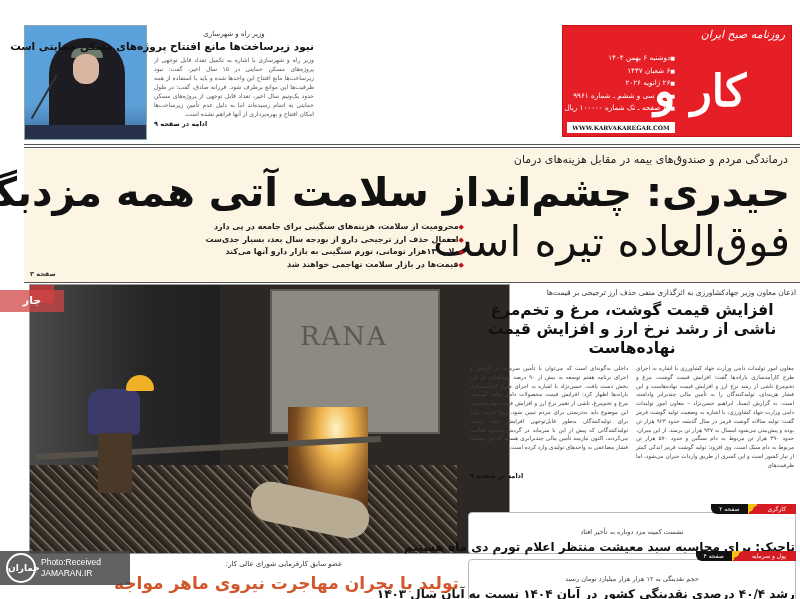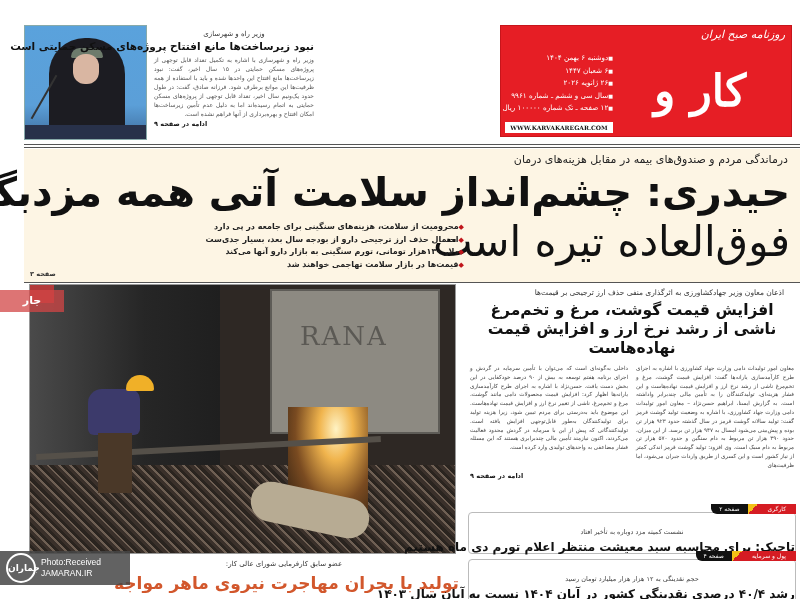--- a/index.html
+++ b/index.html
@@ -1,21 +1,21 @@
 <!DOCTYPE html>
 <html><head>
 <meta charset="utf-8">
 <style>
   * { box-sizing: border-box; margin: 0; padding: 0; }
   html, body { width: 800px; height: 599px; background: #ffffff; overflow: hidden; }
   body { font-family: "DejaVu Sans", sans-serif; position: relative; color: #111; }
   .page { position: absolute; left: 24px; top: 22px; width: 776px; height: 577px; background: #fff; }
 
   
-  .masthead { position: absolute; right: 8px; top: 3px; width: 292px; height: 112px; background: #e61e25; border: 1px solid #c7151b; }
+  .masthead { position: absolute; right: 8px; top: 3px; width: 230px; height: 112px; background: #e61e25; border: 1px solid #c7151b; }
   .mast-tagline { position: absolute; right: 6px; top: 2px; color: #fff; font-family: "DejaVu Serif", serif; font-size: 11px; font-style: italic; direction: rtl; }
   .mast-logo { position: absolute; right: 6px; top: 22px; width: 170px; height: 86px; color: #fff; font-family: "DejaVu Serif", serif; font-weight: bold; font-size: 44px; line-height: 86px; text-align: center; direction: rtl; letter-spacing: -2px; }
   .mast-info { position: absolute; left: 4px; top: 26px; width: 108px; direction: rtl; }
   .mast-info div { color: #fff; font-size: 7.2px; line-height: 12.5px; white-space: nowrap; text-align: right; }
   .mast-info div::before { content: "\25A0 "; font-size: 5px; }
   .mast-url { position: absolute; left: 4px; bottom: 3px; width: 108px; height: 11px; background: #fff; color: #111; font-family: "DejaVu Serif", serif; font-size: 6px; font-weight: bold; line-height: 11px; text-align: center; }
 
   
   .top-photo { position: absolute; left: 0; top: 3px; width: 123px; height: 115px; background: linear-gradient(180deg,#5aa2dc 0%,#5b9fd8 70%,#3f6d9e 100%); border: 1px solid #8aa; overflow: hidden; }
   .top-photo .figure { position: absolute; left: 24px; top: 12px; width: 76px; height: 98px; background: #1c1c22; border-radius: 36px 36px 4px 4px; }
@@ -38,21 +38,21 @@
   .lead-title-1 { position: absolute; right: 10px; top: 20px; font-size: 40px; font-weight: bold; color: #111; letter-spacing: -1px; white-space: nowrap; }
   .lead-title-2 { position: absolute; right: 10px; top: 68px; font-size: 42px; font-weight: normal; color: #111; letter-spacing: -1px; white-space: nowrap; }
   .lead-bullets { position: absolute; left: 150px; top: 72px; width: 290px; direction: rtl; }
   .lead-bullets div { font-size: 8px; font-weight: bold; color: #222; line-height: 12.5px; text-align: right; white-space: nowrap; }
   .lead-bullets div::before { content: "\25C6 "; color: #c0151b; font-size: 7px; }
   .lead-page { position: absolute; left: 6px; bottom: 4px; font-size: 6.5px; color: #333; font-weight: bold; }
 
   .rule-single { position: absolute; left: 0; top: 260px; width: 776px; height: 1px; background: #555; }
 
   
-  .main-photo { position: absolute; left: 5px; top: 262px; width: 427px; height: 270px; background: #2e2824; overflow: hidden; border: 1px solid #999; }
+  .main-photo { position: absolute; left: 5px; top: 262px; width: 481px; height: 270px; background: #2e2824; overflow: hidden; border: 1px solid #999; }
   .mp-wall { position: absolute; left: 0; top: 0; width: 190px; height: 180px; background: linear-gradient(90deg,#4a4a4a,#262626 60%,#1f1f1f); }
   .mp-furnace { position: absolute; left: 240px; top: 4px; width: 170px; height: 145px; background: #8d8a82; border: 2px solid #5e5c57; }
   .mp-rana { position: absolute; left: 28px; top: 30px; font-family: "DejaVu Serif", serif; font-size: 26px; color: #5b5954; letter-spacing: 2px; }
   .mp-fire { position: absolute; left: 258px; top: 122px; width: 80px; height: 110px; background: radial-gradient(ellipse at 60% 20%, #fff3c4 0%, #f0b44d 25%, #7a4b21 60%, #2a1c10 100%); }
   .mp-rod { position: absolute; left: 6px; top: 160px; width: 345px; height: 6px; background: #555049; transform: rotate(-3deg); }
   .mp-floor { position: absolute; left: 0; top: 180px; width: 427px; height: 90px; background: repeating-linear-gradient(45deg,#3a302a 0 3px,#6e5f53 3px 5px,#2a241f 5px 8px); }
   .mp-pipe { position: absolute; left: 220px; top: 205px; width: 120px; height: 40px; background: #b7ab93; border-radius: 20px; transform: rotate(12deg); }
   .mp-worker { position: absolute; left: 52px; top: 90px; width: 60px; height: 120px; }
   .mp-helmet { position: absolute; left: 44px; top: 0; width: 28px; height: 16px; background: #f0b028; border-radius: 14px 14px 2px 2px; }
   .mp-body { position: absolute; left: 6px; top: 14px; width: 52px; height: 46px; background: #3c3a6b; border-radius: 14px 10px 6px 6px; }
@@ -66,21 +66,21 @@
   .bl-kicker { position: absolute; left: 160px; top: 538px; width: 200px; font-size: 7px; color: #333; text-align: center; direction: rtl; }
   .bl-title { position: absolute; left: 90px; top: 551px; width: 345px; font-size: 17px; font-weight: bold; color: #d2572c; text-align: right; direction: rtl; white-space: nowrap; overflow: hidden; }
 
   
   .watermark { position: absolute; left: -24px; top: 551px; width: 130px; height: 34px; background: rgba(70,70,70,0.85); display: flex; align-items: center; }
   .wm-logo { width: 30px; height: 30px; border: 2px solid #fff; border-radius: 50%; margin-left: 6px; color: #fff; font-size: 9px; line-height: 26px; text-align: center; font-weight: bold; }
   .wm-text { margin-left: 5px; color: #fff; font-family: "Liberation Sans", sans-serif; font-size: 8.5px; line-height: 11px; }
 
   
   .rs { position: absolute; left: 440px; top: 262px; width: 336px; direction: rtl; }
-  .rs-kicker { font-size: 7.5px; color: #333; text-align: right; padding-right: 16px; margin-top: 4px; }
+  .rs-kicker { font-size: 7.5px; color: #333; text-align: right; padding-right: 4px; margin-top: 4px; }
   .rs-title { font-size: 15.5px; font-weight: bold; color: #111; text-align: center; line-height: 19px; margin-top: 4px; }
   .rs-cols { display: flex; flex-direction: row; gap: 8px; margin-top: 6px; padding: 0 6px; }
   .rs-col { flex: 1; font-size: 5.6px; color: #444; line-height: 8.8px; text-align: justify; }
   .rs-cont { font-size: 6.5px; font-weight: bold; color: #111; text-align: left; padding-left: 6px; margin-top: 2px; }
 
   
   .box { position: absolute; left: 444px; width: 328px; border: 1px solid #bbb; border-radius: 4px; background: #fff; direction: rtl; }
   .box-tag { position: absolute; right: -1px; top: -9px; height: 10px; display: flex; direction: rtl; }
   .tag-red { background: #d51c23; color: #fff; font-size: 6px; padding: 0 10px; line-height: 10px; }
   .tag-arrow { width: 10px; height: 10px; background: linear-gradient(135deg,#f3c016 50%,#d51c23 50%); }

